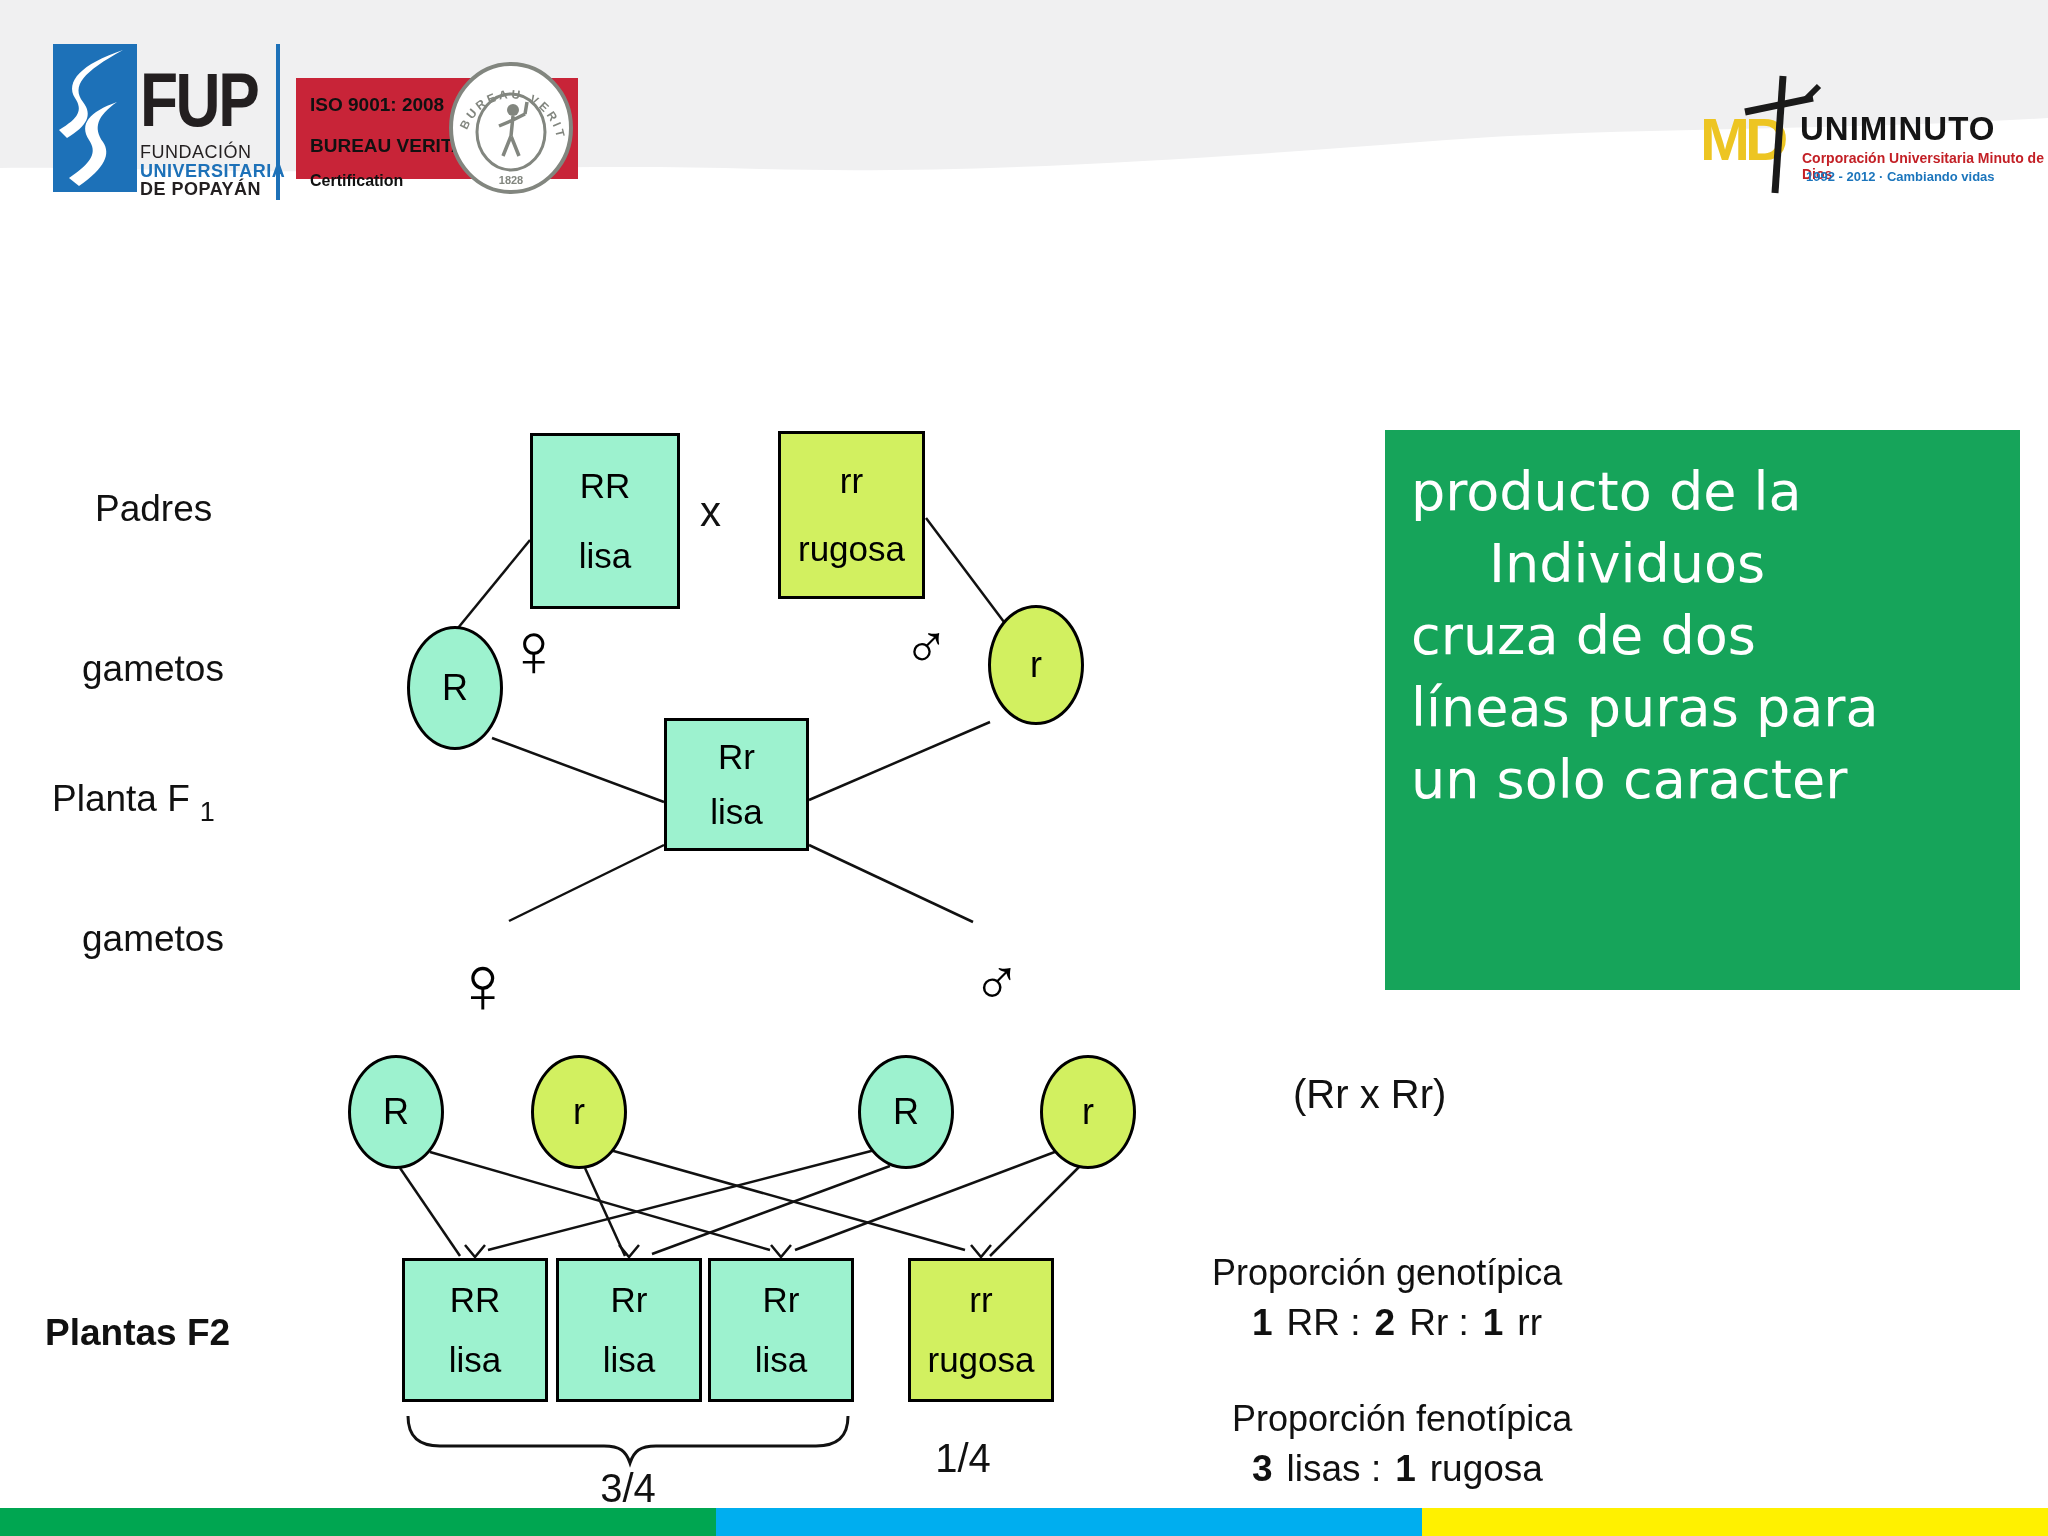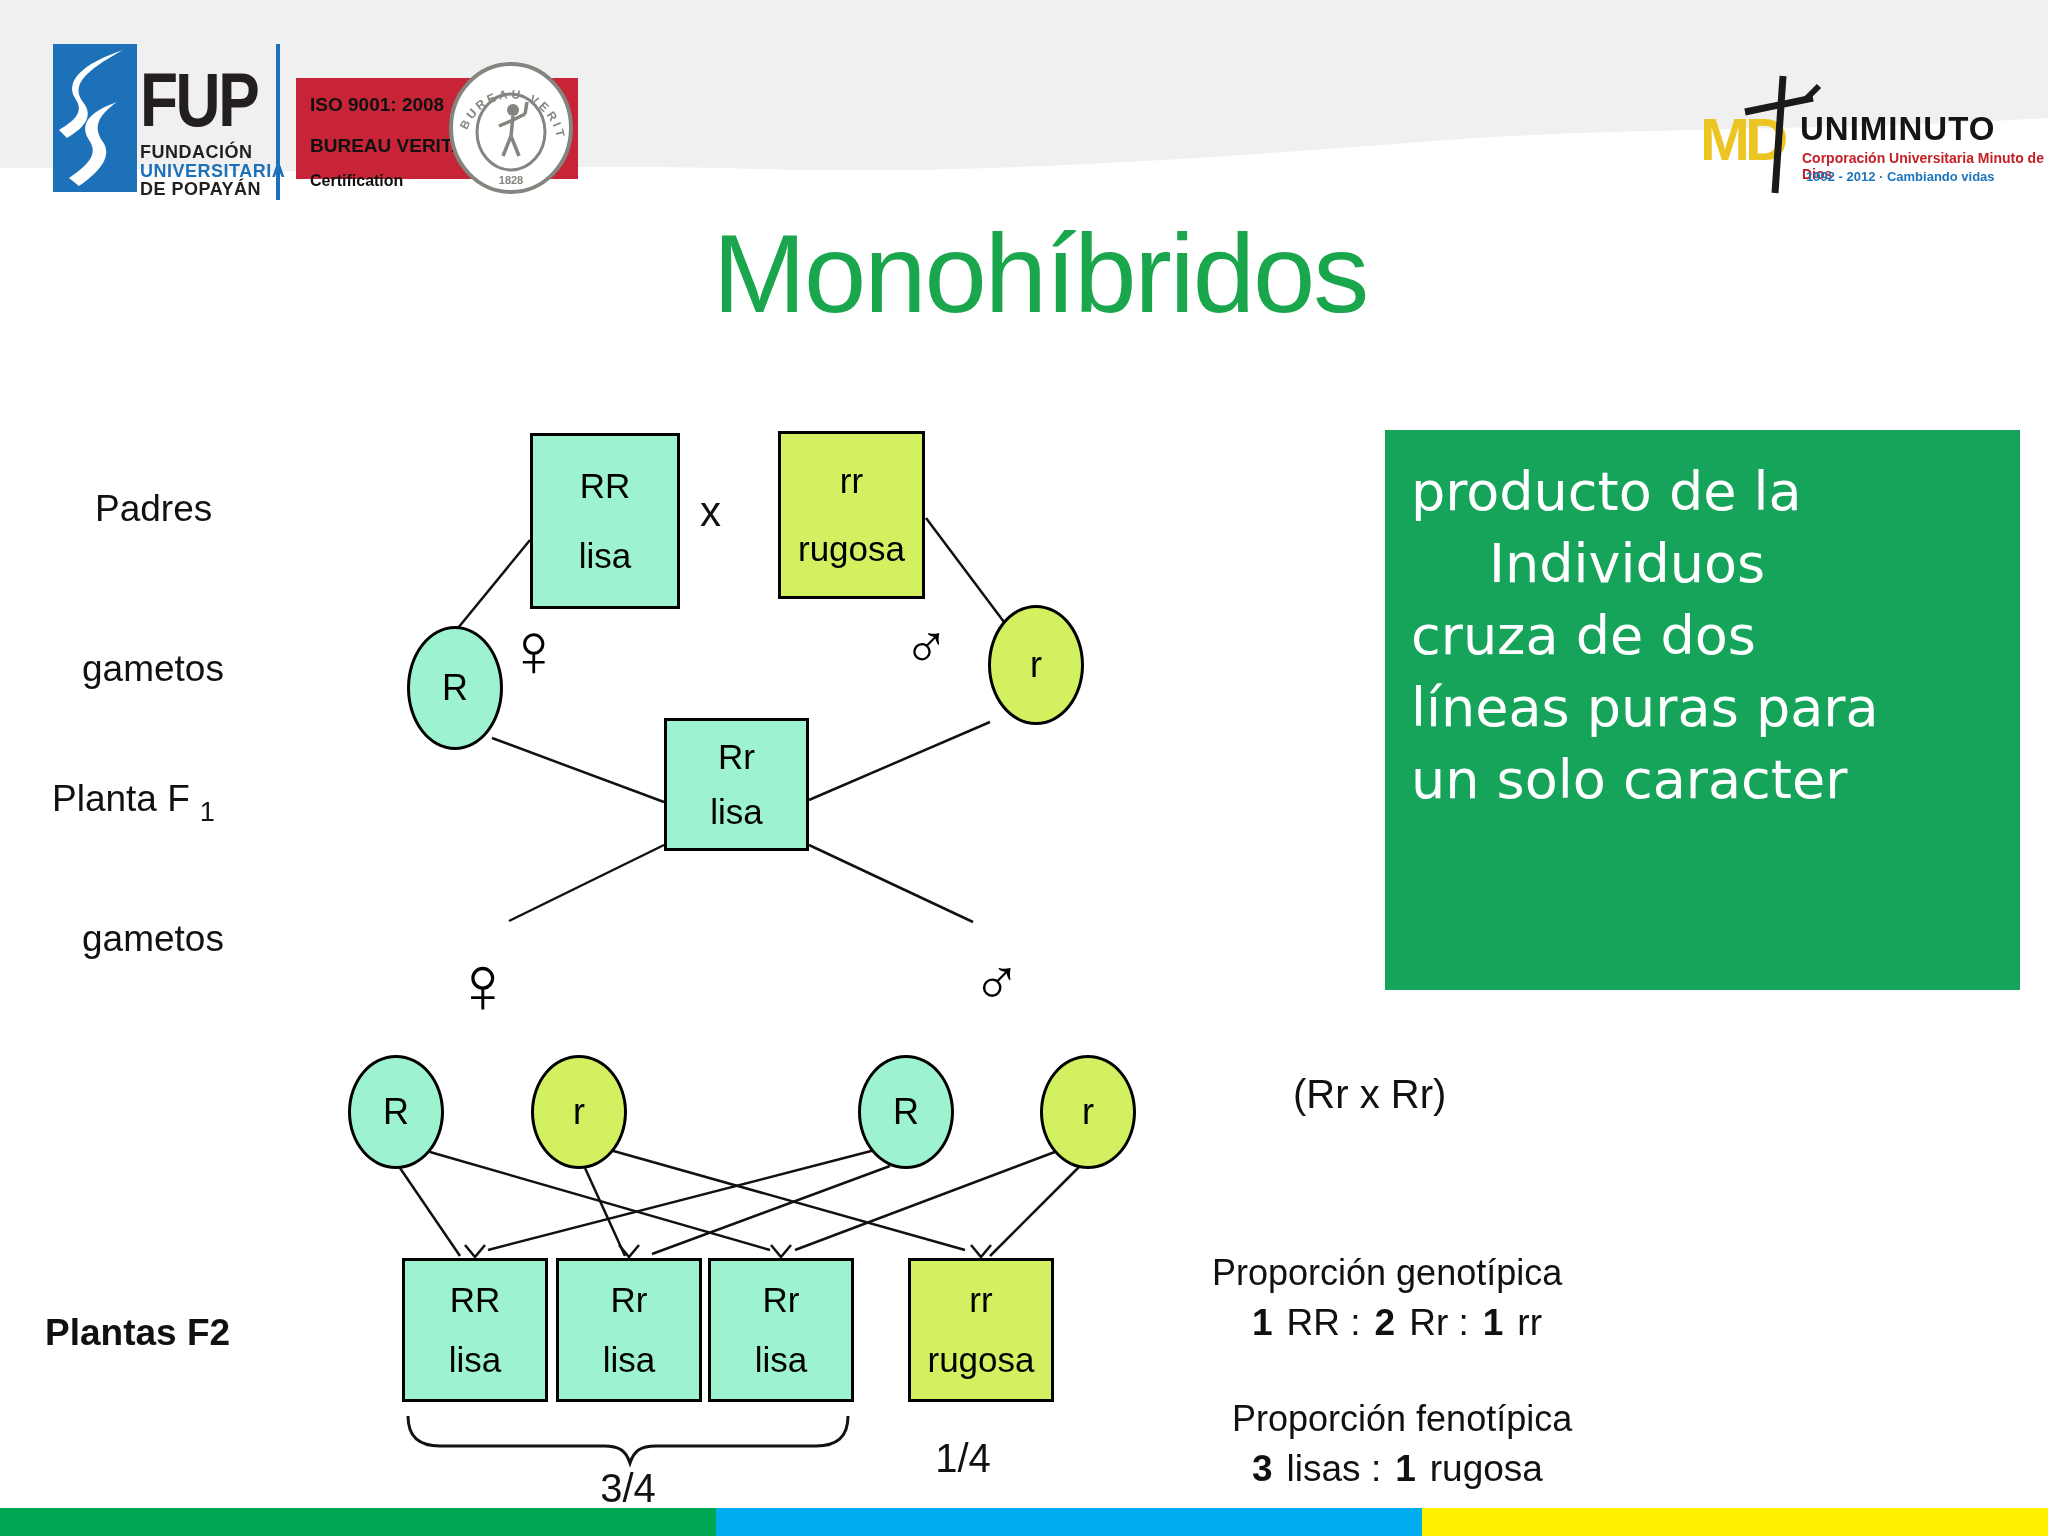--- a/index.html
+++ b/index.html
@@ -10,21 +10,21 @@
   .abs{position:absolute;}
   svg{display:block;}
 
   
   .wave{position:absolute;top:0;left:0;}
 
   
   .fup-blue{left:53px;top:44px;width:84px;height:148px;background:#1d71b8;}
   .fup-acronym{left:140px;top:62px;font-size:76px;font-weight:bold;color:#231f20;
     letter-spacing:-3px;transform:scaleX(.82);transform-origin:left top;line-height:1;}
-  .fup-l1{left:140px;top:142px;font-size:18px;font-weight:bold;color:#231f20;letter-spacing:.5px;}
+  .fup-l1{left:140px;top:142px;font-size:18px;font-weight:normal;color:#231f20;letter-spacing:.5px;}
   .fup-l2{left:140px;top:161px;font-size:18px;font-weight:bold;color:#1d71b8;letter-spacing:.5px;}
   .fup-l3{left:140px;top:179px;font-size:18px;font-weight:bold;color:#231f20;letter-spacing:.5px;}
   .fup-divider{left:276px;top:44px;width:4px;height:156px;background:#1d71b8;}
 
   
   .iso-badge{left:296px;top:78px;width:282px;height:101px;background:#c82438;color:#fff;}
   .iso-line1{left:310px;top:94px;font-size:19px;font-weight:bold;}
   .iso-line2{left:310px;top:135px;font-size:19px;font-weight:bold;}
   .iso-line3{left:310px;top:172px;font-size:16px;font-weight:bold;}
   .seal{left:446px;top:60px;}
@@ -154,21 +154,20 @@
   <div class="abs umd-monogram">MD</div>
   <svg class="abs umd-cross" width="90" height="125" viewBox="0 0 90 125">
     <path d="M48,4 L40,121" stroke="#1a1a1a" stroke-width="7" fill="none"></path>
     <path d="M10,40 L78,26" stroke="#1a1a1a" stroke-width="7" fill="none"></path>
     <path d="M70,28 L84,14" stroke="#1a1a1a" stroke-width="6" fill="none"></path>
   </svg>
   <div class="abs umd-name">UNIMINUTO</div>
   <div class="abs umd-subtitle">Corporación Universitaria Minuto de Dios</div>
   <div class="abs umd-tagline">1992 - 2012   ·   Cambiando vidas</div>
 
-  <div class="abs title">Monohíbridos</div>
 
   <svg class="linesvg" width="2048" height="1536" viewBox="0 0 2048 1536">
     <g stroke="#111" stroke-width="2.5" fill="none">
       <line x1="530" y1="540" x2="458" y2="628"></line>
       <line x1="926" y1="518" x2="1004" y2="622"></line>
       <line x1="492" y1="738" x2="664" y2="802"></line>
       <line x1="990" y1="722" x2="809" y2="800"></line>
       <line x1="664" y1="845" x2="509" y2="921"></line>
       <line x1="809" y1="845" x2="973" y2="922"></line>
       <line x1="400" y1="1168" x2="460" y2="1256"></line>

